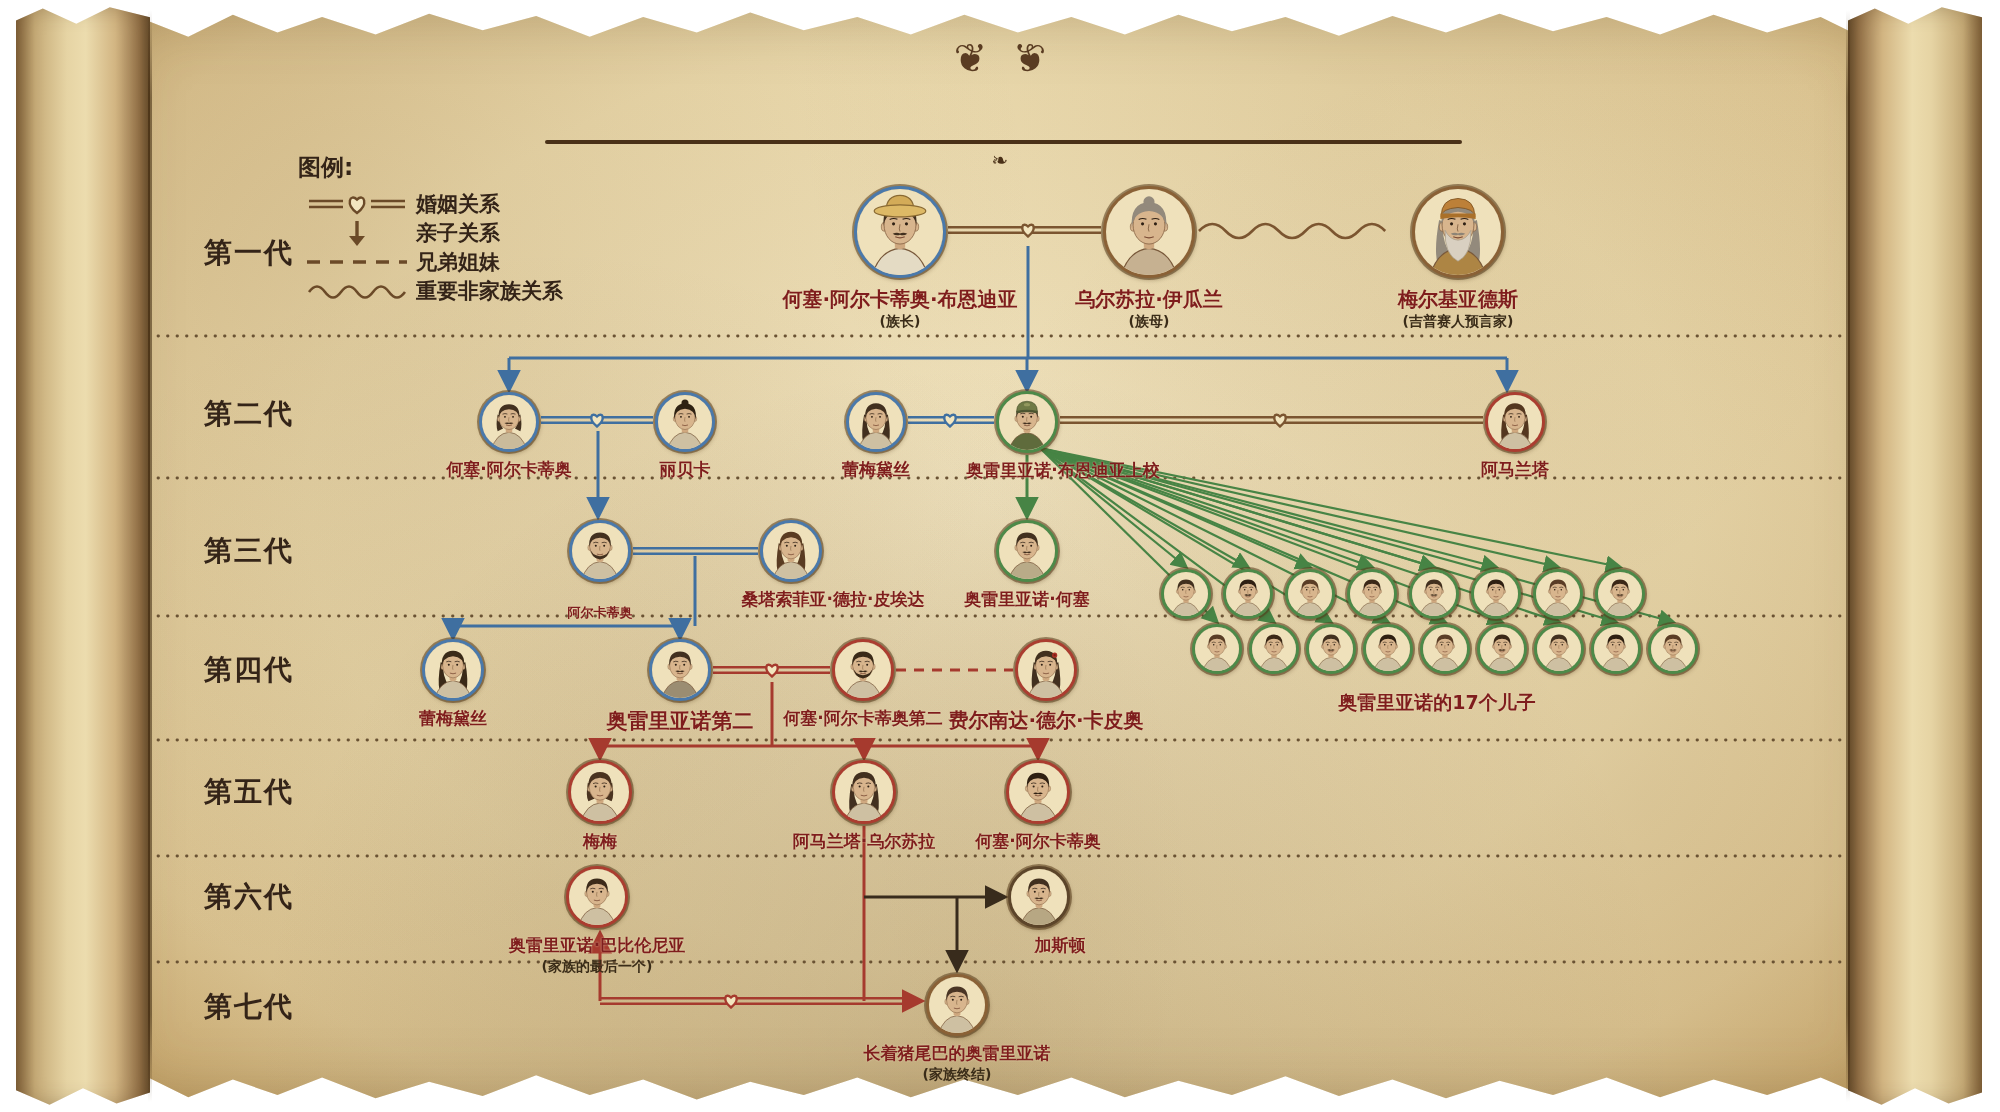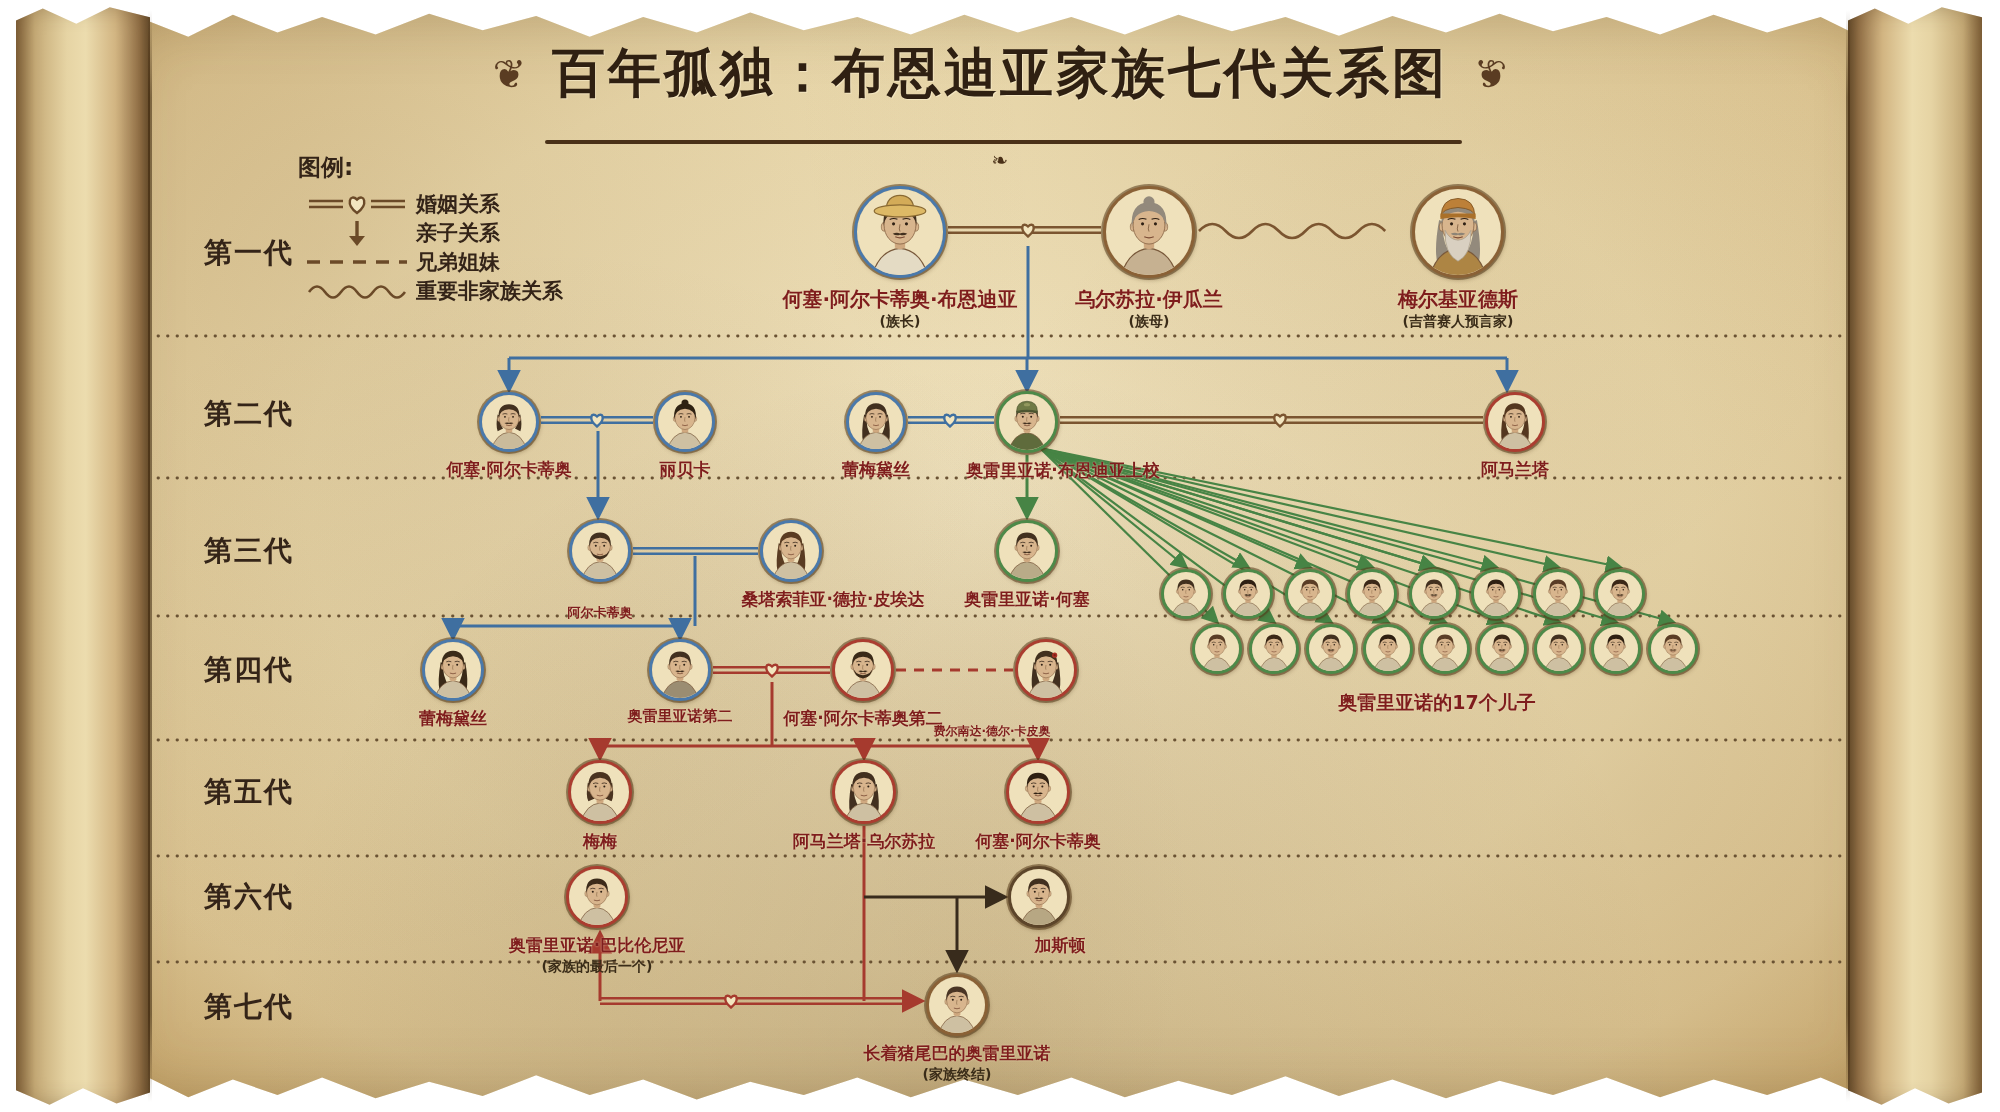--- a/index.html
+++ b/index.html
@@ -53,21 +53,20 @@
 <div class="stage">
   <div class="parchment"></div>
   <div class="roll-seam-l"></div>
   <div class="roll-seam-r"></div>
   <div class="roll roll-left"></div>
   <div class="roll roll-right"></div>
 
   <div class="title-wrap">
     <div class="title-row">
       <span class="ornament">❦</span>
-      <h1 class="title">百年孤独：布恩迪亚家族七代关系图</h1>
       <span class="ornament flip">❦</span>
     </div>
   </div>
   <div class="title-rule"></div>
   <div class="title-orn">❧</div>
 
   <div class="legend">
     <div class="legend-heading">图例:</div>
     <div class="legend-row">
       <span class="legend-sym">
@@ -454,21 +453,21 @@
           <circle cx="42.5" cy="40.5" r="1.8" fill="#2e2014"></circle>
           <circle cx="57.5" cy="40.5" r="1.8" fill="#2e2014"></circle>
           <path d="M38 35.5 Q42.5 33.3 47 35.3" stroke="#2e2014" stroke-width="1.3" fill="none"></path>
           <path d="M53 35.3 Q57.5 33.3 62 35.5" stroke="#2e2014" stroke-width="1.3" fill="none"></path>
           <path d="M50 41 Q48.4 47.5 50 49.5" stroke="#8a6848" stroke-width="1.1" fill="none"></path>
           <path d="M44.5 55.5 Q50 58 55.5 55.5" stroke="#7a4a34" stroke-width="1.4" fill="none"></path>
           <path d="M31 43 Q28.5 17.5 50 17 Q71.5 17.5 69 43 Q67.5 27.5 50 26.5 Q32.5 27.5 31 43 Z" fill="#42301f"></path>
           <path d="M41.5 52 Q46 49.8 50 51.6 Q54 49.8 58.5 52 Q54.5 55 50 53.2 Q45.5 55 41.5 52 Z" fill="#42301f"></path>
         </svg>
       </div>
-      <div class="p-label" style="left: 680px; top: 707px; font-size: 15px;">奥雷里亚诺第二</div>
+      <div class="p-label" style="left: 680px; top: 707px; font-size: 21px;">奥雷里亚诺第二</div>
       <div class="person" style="left: 832px; top: 639px; width: 62px; height: 62px; border: 3px solid rgb(171, 61, 48);">
         <svg viewBox="0 0 100 100" xmlns="http://www.w3.org/2000/svg">
           <circle cx="50" cy="50" r="50" fill="#efe1bb"></circle>
           <path d="M17 102 Q26 71 50 69 Q74 71 83 102 Z" fill="#cec0a2" stroke="#7a5a3c" stroke-width="1.3"></path>
           <path d="M44 56 h12 v12 q-6 4 -12 0 Z" fill="#cfa87f"></path>
           <ellipse cx="31.5" cy="44" rx="3.2" ry="5" fill="#d8b58d" stroke="#8a6848" stroke-width=".8"></ellipse>
           <ellipse cx="68.5" cy="44" rx="3.2" ry="5" fill="#d8b58d" stroke="#8a6848" stroke-width=".8"></ellipse>
           <ellipse cx="50" cy="42" rx="18.5" ry="22" fill="#d8b58d" stroke="#8a6848" stroke-width="1"></ellipse>
           <circle cx="42.5" cy="40.5" r="1.8" fill="#2e2014"></circle>
           <circle cx="57.5" cy="40.5" r="1.8" fill="#2e2014"></circle>
@@ -496,21 +495,21 @@
           <circle cx="57.5" cy="40.5" r="1.8" fill="#2e2014"></circle>
           <path d="M38 35.5 Q42.5 33.3 47 35.3" stroke="#2e2014" stroke-width="1.3" fill="none"></path>
           <path d="M53 35.3 Q57.5 33.3 62 35.5" stroke="#2e2014" stroke-width="1.3" fill="none"></path>
           <path d="M50 41 Q48.4 47.5 50 49.5" stroke="#8a6848" stroke-width="1.1" fill="none"></path>
           <path d="M44.5 55.5 Q50 58 55.5 55.5" stroke="#7a4a34" stroke-width="1.4" fill="none"></path>
           <path d="M30 46 Q27.5 16 50 15.5 Q72.5 16 70 46 Q69 27 50 25.5 Q31 27 30 46 Z" fill="#42301f"></path>
           <circle cx="65.5" cy="23.5" r="4.6" fill="#ab3026"></circle>
           <circle cx="65.5" cy="23.5" r="2" fill="#7c1f18"></circle>
         </svg>
       </div>
-      <div class="p-label" style="left: 992px; top: 707px; font-size: 12px; margin-top: 16px;">费尔南达·德尔·卡皮奥</div>
+      <div class="p-label" style="left: 1046px; top: 707px; font-size: 20px;">费尔南达·德尔·卡皮奥</div>
       <div class="person" style="left: 568px; top: 760px; width: 64px; height: 64px; border: 3px solid rgb(171, 61, 48);">
         <svg viewBox="0 0 100 100" xmlns="http://www.w3.org/2000/svg">
           <circle cx="50" cy="50" r="50" fill="#efe1bb"></circle>
           <path d="M29 34 Q25 58 30 66 L41 61 Q32 50 33 36 Z" fill="#4a3320"></path>
           <path d="M71 34 Q75 58 70 66 L59 61 Q68 50 67 36 Z" fill="#4a3320"></path>
           <path d="M17 102 Q26 71 50 69 Q74 71 83 102 Z" fill="#cec0a2" stroke="#7a5a3c" stroke-width="1.3"></path>
           <path d="M44 56 h12 v12 q-6 4 -12 0 Z" fill="#cfa87f"></path>
           <ellipse cx="31.5" cy="44" rx="3.2" ry="5" fill="#d8b58d" stroke="#8a6848" stroke-width=".8"></ellipse>
           <ellipse cx="68.5" cy="44" rx="3.2" ry="5" fill="#d8b58d" stroke="#8a6848" stroke-width=".8"></ellipse>
           <ellipse cx="50" cy="42" rx="18.5" ry="22" fill="#d8b58d" stroke="#8a6848" stroke-width="1"></ellipse>

